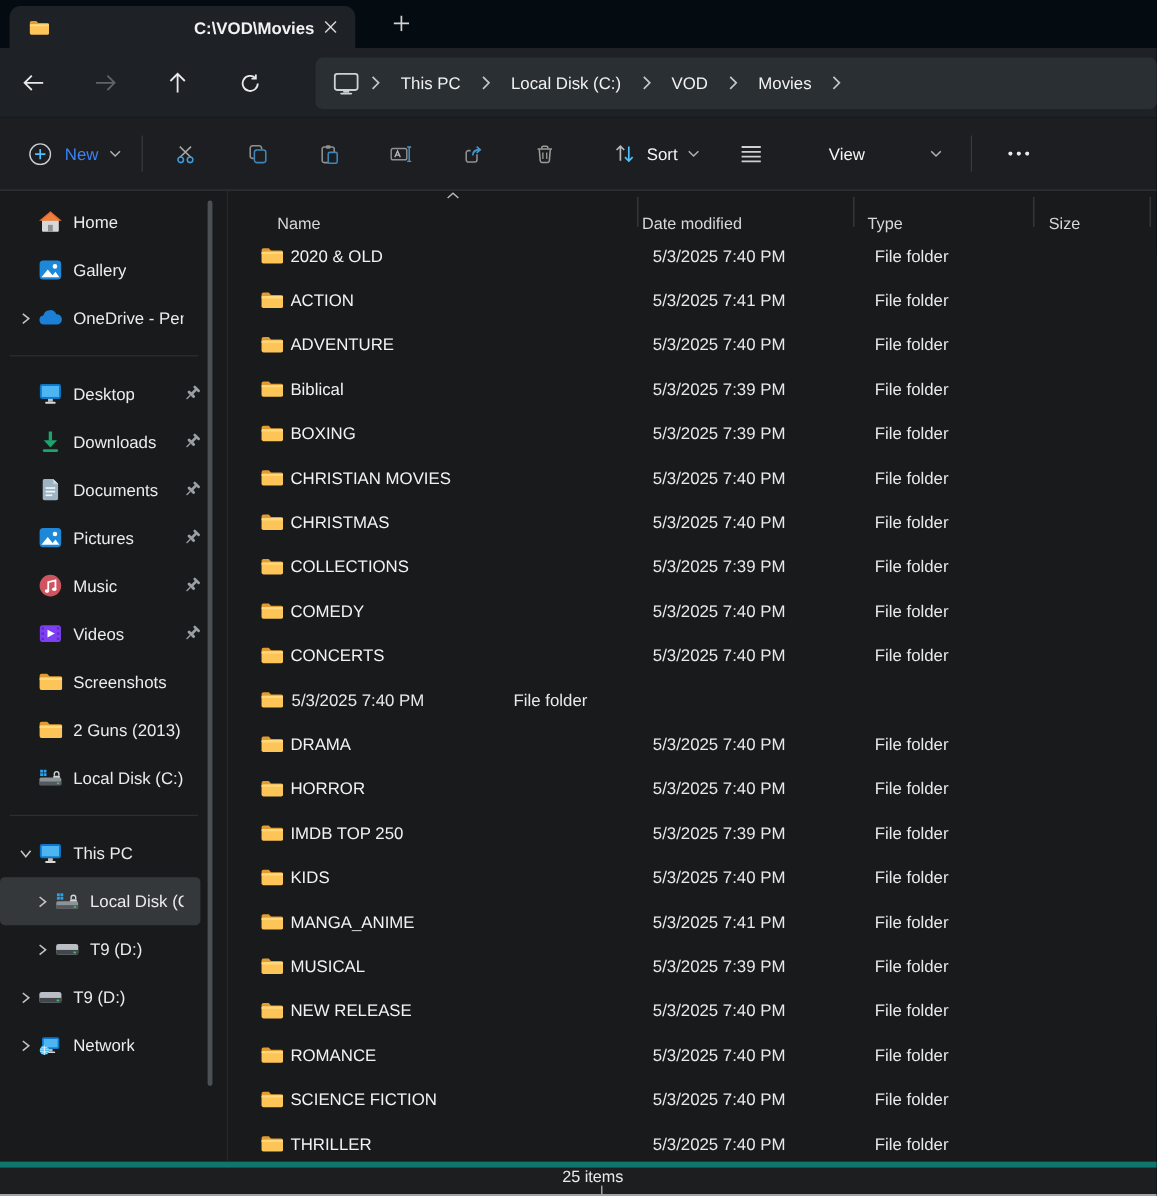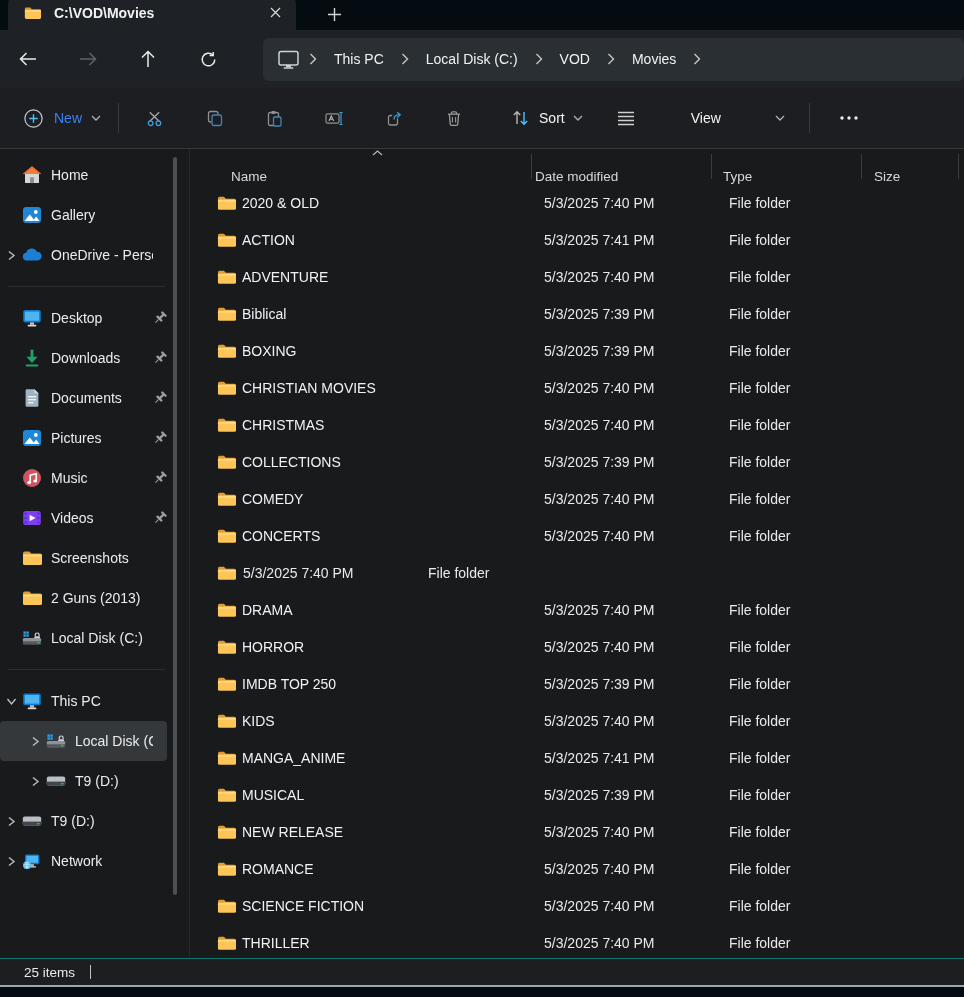--- a/index.html
+++ b/index.html
@@ -2,21 +2,21 @@
 <html><head>
 <meta charset="utf-8">
 <style>
   * { margin:0; padding:0; box-sizing:border-box; }
   html,body { width:964px; height:997px; overflow:hidden; background:#040c12;
     font-family:"Liberation Sans","DejaVu Sans",sans-serif; color:#f0f0f0; }
   svg { display:block; }
   button { background:none; border:none; color:inherit; font:inherit; cursor:default; }
 
   
-  .tabbar { height:30px; background:#040c12; display:flex; align-items:flex-end; }
+  .tabbar { height:40px; background:#040c12; display:flex; align-items:flex-end;text-align:right; }
   .tab { width:288px; height:35px; background:#1e2227; border-radius:9px 9px 0 0;
     margin-left:8px; display:flex; align-items:center; padding:0 8px 0 16px; }
   .tab-title { flex:1; margin-left:13px; font-size:14px; font-weight:600; color:#f2f2f2;
     white-space:nowrap; overflow:hidden; }
   .tab-close { width:26px; height:26px; display:flex; align-items:center; justify-content:center; border-radius:4px; }
   .newtab { width:30px; height:30px; margin-left:23px; align-self:center; margin-bottom:2px;
     display:flex; align-items:center; justify-content:center; }
 
   
   .navbar { height:58px; background:#1e2227; display:flex; align-items:center; padding-left:8px; }
@@ -38,21 +38,21 @@
   .tb-drop { display:flex; align-items:center; padding:8px 10px; border-radius:5px; }
   .tb-drop-label { font-size:14px; margin:0 8px 0 10px; color:#f4f4f4; }
   .tb-more { width:40px; height:36px; display:flex; align-items:center; justify-content:center; border-radius:5px; }
   .ml18 { margin-left:18px; } .ml14 { margin-left:14px;gap:46px; }
 
   
   .content { display:flex; height:809px; background:#191a1c; }
 
   .sidebar { width:190px; flex:0 0 auto; position:relative; border-right:1px solid #282828;
     padding-top:6px; overflow:hidden; }
-  .srow { height:40px; display:flex; align-items:center; margin-right:22px;
+  .srow { height:40px; display:flex; align-items:center; padding-left:10px; margin-right:22px;
     border-radius:4px; }
   .srow.selected { background:#34383b; }
   .chev { width:22px; height:20px; display:flex; align-items:center; justify-content:center; flex:0 0 auto; }
   .chev svg { stroke:#c4c4c4; }
   .chev-none svg { visibility:hidden; }
   .chev-down svg { transform:rotate(90deg); }
   .sicon { width:20px; height:20px; margin-right:9px; flex:0 0 auto; }
   .slabel { font-size:14px; color:#ececec; white-space:nowrap; overflow:hidden; }
   .pin { margin-left:auto; width:14px; height:14px; flex:0 0 auto; }
   .sdiv { height:1px; background:#2e2e2e; margin:11px 24px 11px 8px; }
@@ -70,22 +70,22 @@
   .h-size::after { content:""; position:absolute; right:0; top:5px; bottom:5px; width:1px; background:#3c3c3c; }
   .sort-ind { position:absolute; left:182px; top:1px; }
 
   .frow { height:37px; display:flex; align-items:center; font-size:14px; }
   .ficon { width:19px; height:16px; margin-left:27px; flex:0 0 auto; }
   .fname { width:295px; margin-left:6px; color:#f2f2f2; white-space:nowrap; overflow:hidden; }
   .fdate { width:180px; padding-left:7px; color:#e9e9e9; }
   .ftype { width:150px; padding-left:12px; color:#e9e9e9; }
 
   
-  .statusbar { height:27px; background:#1d1e20; border-top:1px solid #0f766e;
-    display:flex; align-items:center; padding-left:24px; font-size:13.5px; color:#eaeaea; }
+  .statusbar { height:27px; background:#1d1e20; border-top:5px solid #0f766e;
+    display:flex; align-items:center; padding-left:24px; font-size:13.5px; color:#eaeaea;flex-direction:column; }
   .status-sep { width:1px; height:14px; background:#c2c2c2; margin-left:15px; }
   .bottom-edge { height:2px; background:#9fa4a8; }
 </style>
 </head>
 <body>
 
 <svg width="0" height="0" style="position:absolute">
   <defs>
     <symbol id="i-folder" viewBox="0 0 20 16">
       <path d="M1 3.2q0-1.7 1.7-1.7h4.6l2 2.1h8.9q1.8 0 1.8 1.7v1.2H1z" fill="#e19b2f"></path>

